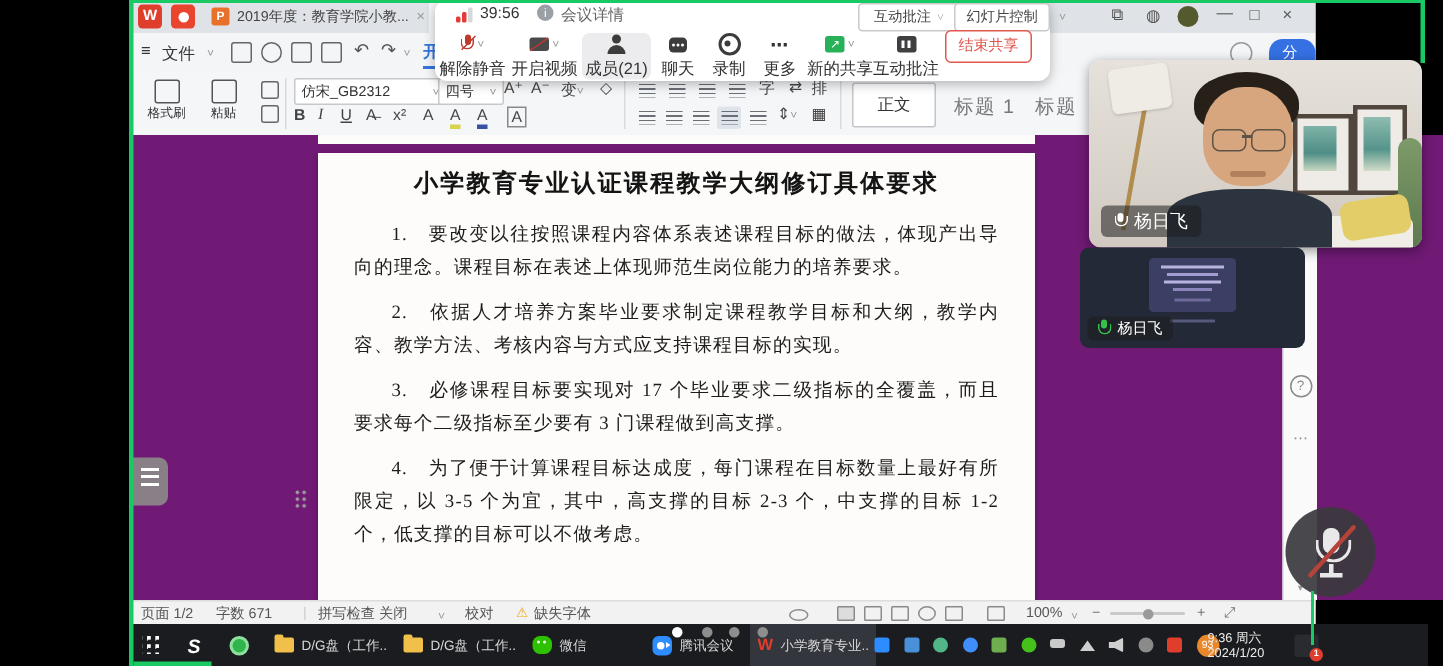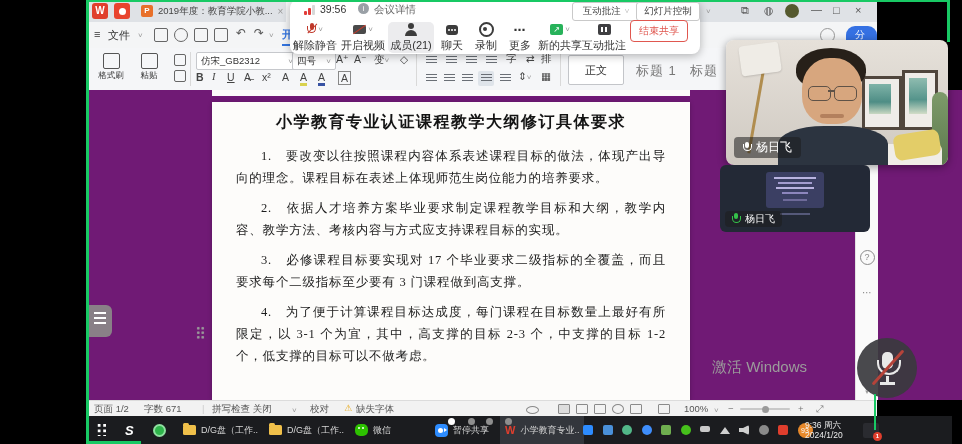--- a/index.html
+++ b/index.html
@@ -224,21 +224,21 @@
     </div>
 
     <div class="ab" id="docarea">
       <div class="ab" id="prevpage"></div>
       <div class="ab" id="page">
         <div class="doctitle">小学教育专业认证课程教学大纲修订具体要求</div>
         <div class="docbody">
           <p>1.　要改变以往按照课程内容体系表述课程目标的做法，体现产出导向的理念。课程目标在表述上体现师范生岗位能力的培养要求。</p>
           <p>2.　依据人才培养方案毕业要求制定课程教学目标和大纲，教学内容、教学方法、考核内容与方式应支持课程目标的实现。</p>
           <p>3.　必修课程目标要实现对 17 个毕业要求二级指标的全覆盖，而且要求每个二级指标至少要有 3 门课程做到高支撑。</p>
-          <p>4.　为了便于计算课程目标达成度，每门课程在目标数量上最好有所限定，以 3-1 个为宜，其中，高支撑的目标 2-3 个，中支撑的目标 1-2 个，低支撑的目标可以不做考虑。</p>
+          <p>4.　为了便于计算课程目标达成度，每门课程在目标数量上最好有所限定，以 3-5 个为宜，其中，高支撑的目标 2-3 个，中支撑的目标 1-2 个，低支撑的目标可以不做考虑。</p>
         </div>
       </div>
       <div class="ab toctab">
           <div class="lines"></div>
         </div>
       <div class="ab draghandle"></div>
     </div>
 
     <div class="ab" id="rightstrip">
       <div style="margin-top:160px;" class="helpcirc">?</div>
@@ -399,21 +399,20 @@
     <div class="nametag" style="left:5px;bottom:5px;font-size:10px;padding:1px 7px;">
       <span class="wmic gmic">
           <b></b>
           <u></u>
         </span>
       <span>杨日飞</span>
     </div>
   </div>
 
   <div class="ab" style="left:712px;top:358px;z-index:12;">
-    <div class="wm1">激活 Windows</div>
   </div>
   <div class="ab" id="micfloat">
     <div class="body"></div>
       <div class="arc"></div>
       <div class="stem"></div>
       <div class="base"></div>
       <div class="slash"></div>
   </div>
 
   <div class="ab" id="taskbar">
@@ -436,21 +435,21 @@
       <span style="width:13px;height:12px;background:#2dc100;border-radius:5px;display:inline-block;position:relative;">
           <i style="position:absolute;left:3px;top:3px;width:2px;height:2px;background:#fff;border-radius:50%;box-shadow:4px 0 #fff;"></i>
         </span>
       <span>微信</span>
     </div>
     <div class="titem trun" style="left:344px;">
       <span style="width:13px;height:13px;background:#2d8cff;border-radius:4px;display:inline-block;position:relative;">
           <i style="position:absolute;left:3px;top:4px;width:5px;height:5px;background:#fff;border-radius:50%;"></i>
           <i style="position:absolute;left:8.5px;top:4.5px;border-left:3px solid #fff;border-top:2px solid transparent;border-bottom:2px solid transparent;"></i>
         </span>
-      <span>暂停共享</span>
+      <span>腾讯会议</span>
     </div>
     <div class="titem" style="left:414px;background:#33363c;border-bottom:2px solid #18c964;">
       <span style="color:#e03e2d;font-weight:bold;font-size:11px;">W</span>
       <span>小学教育专业..</span>
     </div>
     <div class="titem tray" style="left:492px;">
       <i style="background:#2d8cff;"></i>
       <i style="background:#4a90d9;"></i>
       <i style="background:#52b788;border-radius:50%;"></i>
       <i style="background:#3f8efc;border-radius:50%;"></i>

